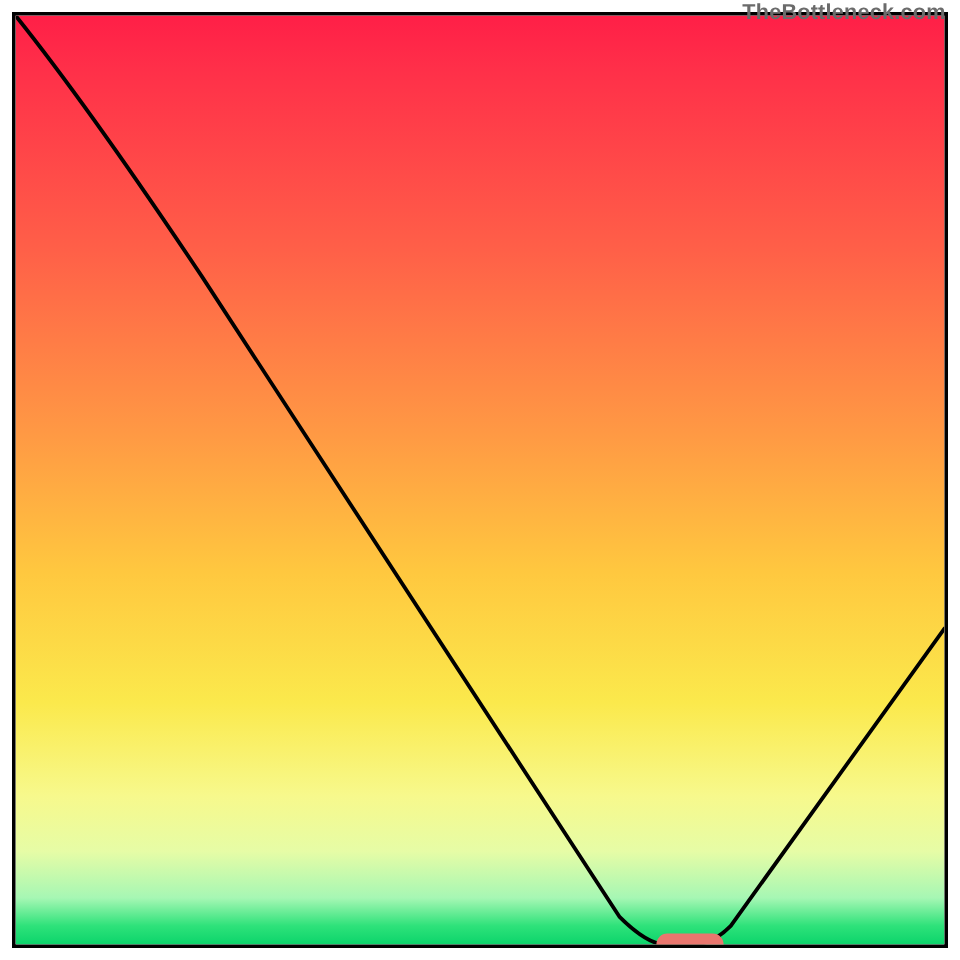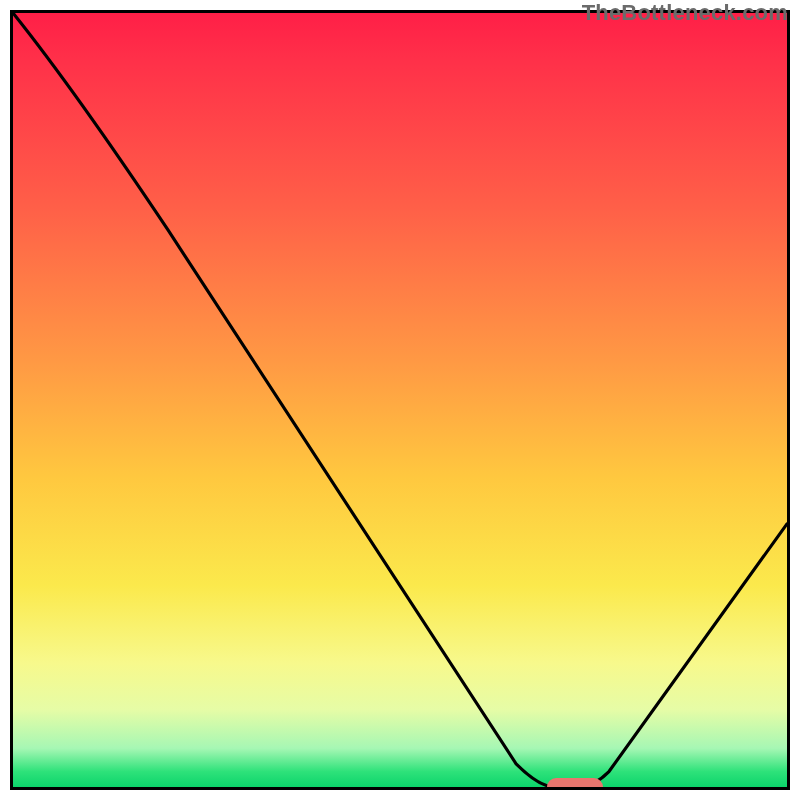--- a/index.html
+++ b/index.html
@@ -48,21 +48,21 @@
     width: 56px;
     height: 18px;
     border-radius: 9px;
     background: #e9766e;
     transform: translate(-50%, -50%);
   }
   .watermark {
     position: absolute;
     top: 0px;
     right: 12px;
-    font-size: 22px;
+    font-size: 18px;
     font-weight: 600;
     color: #6b6b6b;
     letter-spacing: 0.2px;
     user-select: none;
   }
 </style>
 </head>
 <body>
 
 <div class="frame">

